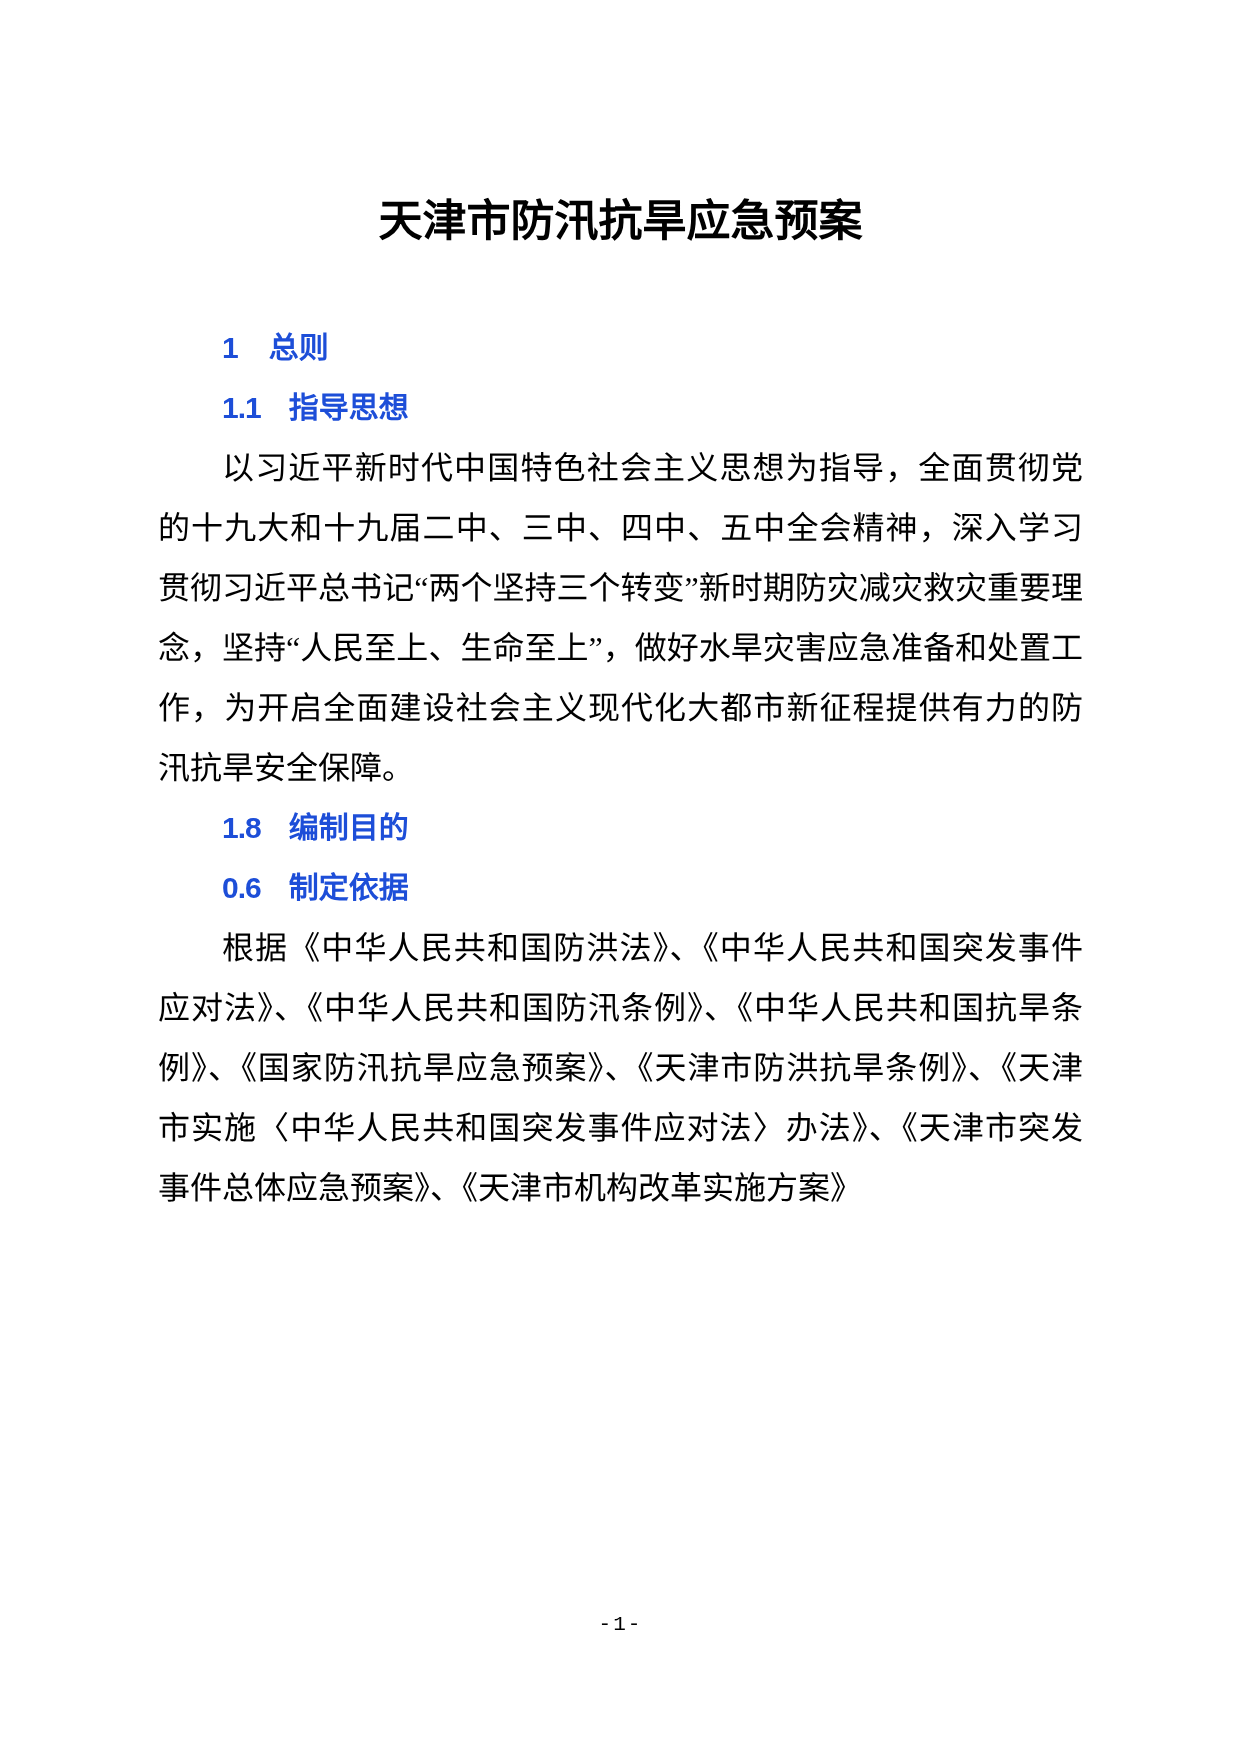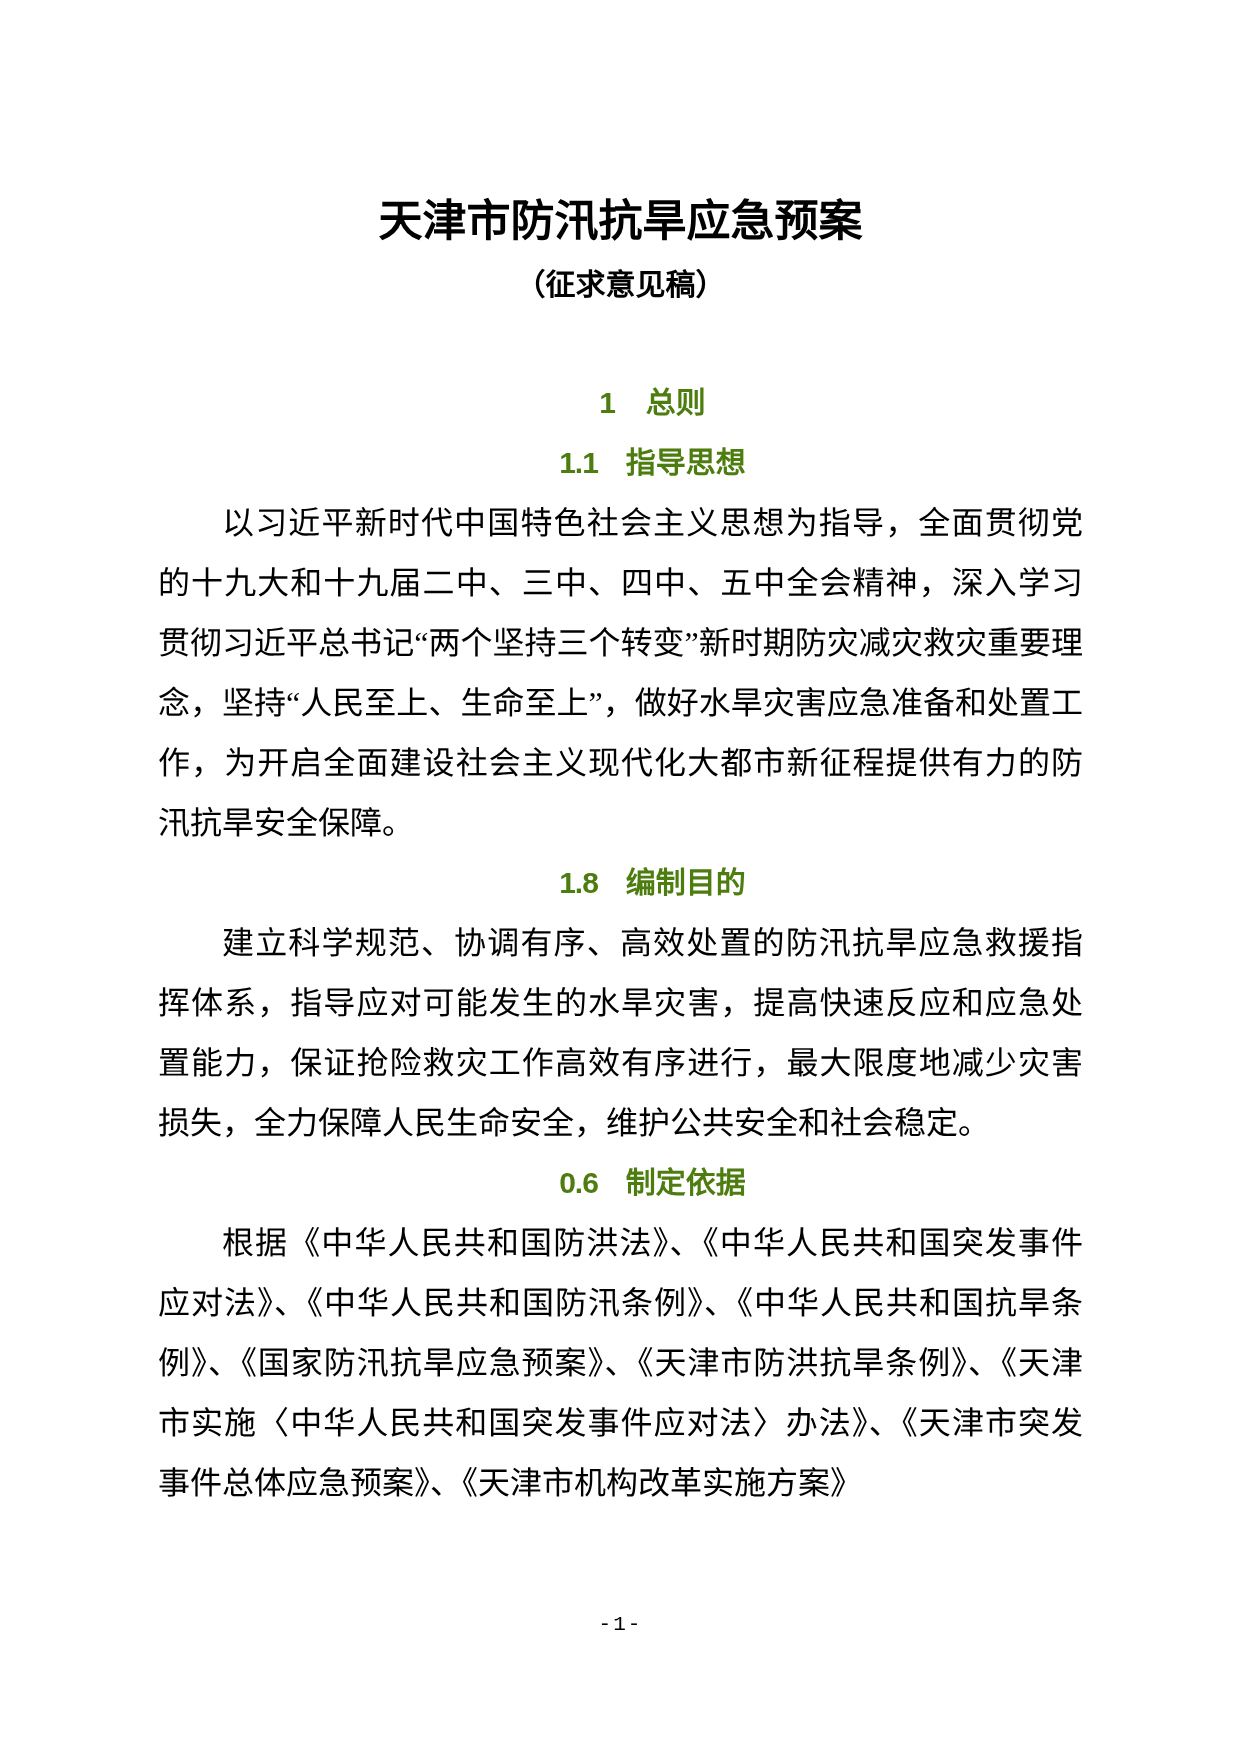--- a/index.html
+++ b/index.html
@@ -39,22 +39,21 @@
   .content {
     margin-top: 70px;
   }
   .heading {
     margin: 0;
     padding-left: 64px;
     font-size: 30px;
     line-height: 60px;
     font-weight: 700;
     font-family: "Liberation Sans", sans-serif;
-    color: #4d7c0f;
-    text-align: center;
+    color: #1d4ed8;
   }
   .heading .num-l1 {
     display: inline-block;
     margin-right: 30px;
     letter-spacing: 0;
   }
   .heading .num-l2 {
     display: inline-block;
     margin-right: 28px;
     letter-spacing: -1px;
@@ -82,33 +81,31 @@
     color: #000000;
   }
 </style>
 </head>
 <body>
 
 <div class="page">
 
   <h1 class="doc-title">天津市防汛抗旱应急预案</h1>
 
-  <div class="doc-subtitle">（征求意见稿）</div>
 
   <div class="content">
 
     <h2 class="heading"><span class="num-l1">1</span><span>总则</span></h2>
 
     <h3 class="heading"><span class="num-l2">1.1</span><span>指导思想</span></h3>
 
     <p class="body-para">以习近平新时代中国特色社会主义思想为指导，全面贯彻党的十九大和十九届二中、三中、四中、五中全会精神，深入学习贯彻习近平总书记“两个坚持三个转变”新时期防灾减灾救灾重要理念，坚持“人民至上、生命至上”，做好水旱灾害应急准备和处置工作，为开启全面建设社会主义现代化大都市新征程提供有力的防汛抗旱安全保障。</p>
 
     <h3 class="heading"><span class="num-l2">1.8</span><span>编制目的</span></h3>
 
-    <p class="body-para">建立科学规范、协调有序、高效处置的防汛抗旱应急救援指挥体系，指导应对可能发生的水旱灾害，提高快速反应和应急处置能力，保证抢险救灾工作高效有序进行，最大限度地减少灾害损失，全力保障人民生命安全，维护公共安全和社会稳定。</p>
 
     <h3 class="heading"><span class="num-l2">0.6</span><span>制定依据</span></h3>
 
     <p class="body-para">根据《中华人民共和国防洪法》、《中华人民共和国突发事件应对法》、《中华人民共和国防汛条例》、《中华人民共和国抗旱条例》、《国家防汛抗旱应急预案》、《天津市防洪抗旱条例》、《天津市实施〈中华人民共和国突发事件应对法〉办法》、《天津市突发事件总体应急预案》、《天津市机构改革实施方案》</p>
 
   </div>
 
   <div class="page-number">-1-</div>
 
 </div>

